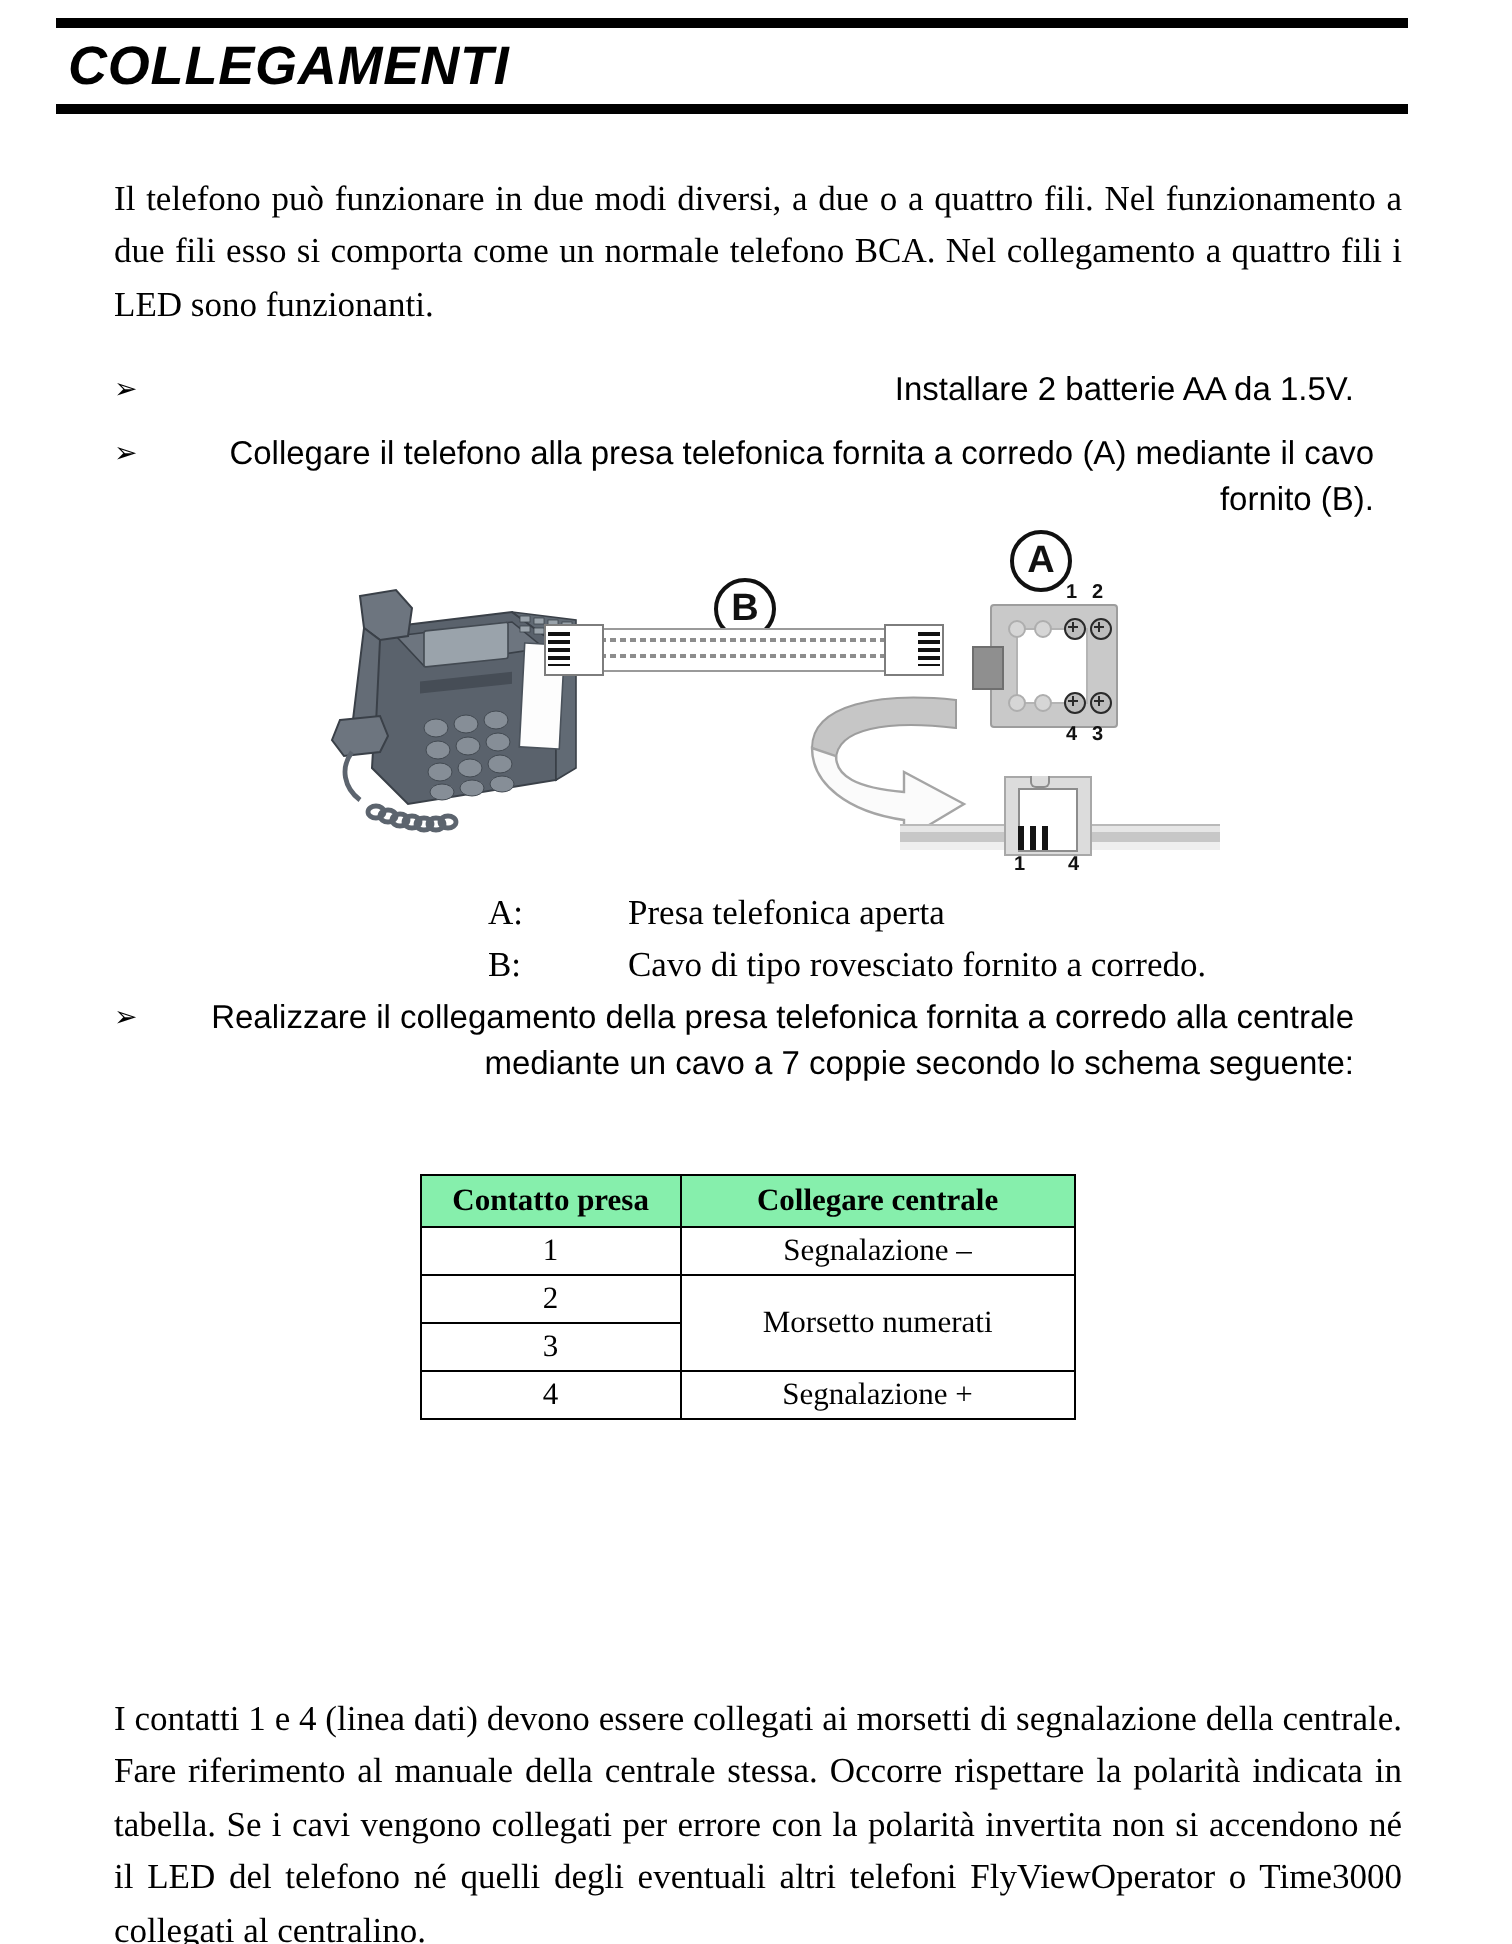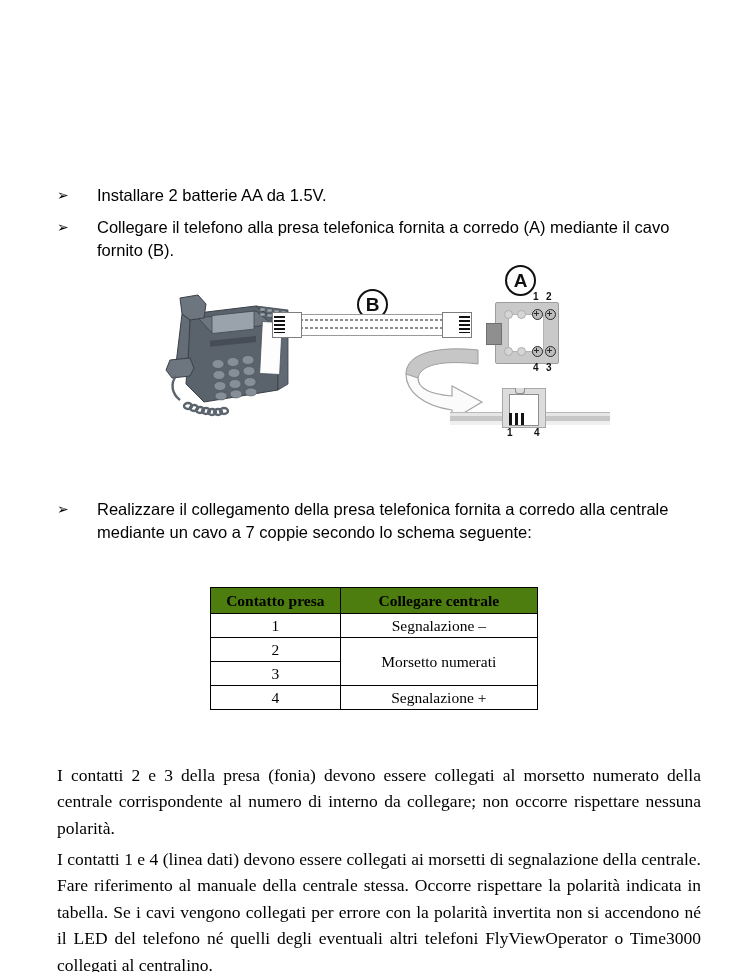--- a/index.html
+++ b/index.html
@@ -80,20 +80,21 @@
     left: 0;
     top: 0;
     width: 22px;
     font-family: "DejaVu Sans", sans-serif;
     font-size: 14px;
     line-height: 23px;
   }
   .bullet .btext {
     display: block;
     margin-left: 40px;
+    text-align: right;
   }
   #bullet-1 { left: 57px; top: 184px; width: 620px; }
   #bullet-2 { left: 57px; top: 216px; width: 630px; }
   #bullet-3 { left: 57px; top: 498px; width: 620px; }
 
   
   .legend {
     position: absolute;
     left: 244px;
     top: 443px;
@@ -117,21 +118,21 @@
     font-size: 15.5px;
   }
   .conn-table th, .conn-table td {
     border: 1.3px solid #000;
     text-align: center;
     padding: 1px 2px;
     height: 21px;
     vertical-align: middle;
   }
   .conn-table th {
-    background: #4d7c0f;
+    background: #86efac;
     font-weight: bold;
     height: 23px;
     font-size: 15.5px;
   }
   .col-a { width: 128px; }
   .col-b { width: 198px; }
 
   
   .figure {
     position: absolute;
@@ -260,21 +261,27 @@
   .arrow-svg { position: absolute; left: 250px; top: 82px; }
 
   
   .phone-svg { position: absolute; left: 0; top: 0; }
 </style>
 </head>
 <body>
 
 <div class="page">
 
-
+  <div class="head-block">
+    <div class="rule-top"></div>
+    <div class="head-title">COLLEGAMENTI</div>
+    <div class="rule-bot"></div>
+  </div>
+
+  <p class="para" id="intro-para">Il telefono può funzionare in due modi diversi, a due o a quattro fili. Nel funzionamento a due fili esso si comporta come un normale telefono BCA. Nel collegamento a quattro fili i LED sono funzionanti.</p>
 
   <div class="bullet" id="bullet-1">
     <span class="marker">➢</span>
     <span class="btext">Installare 2 batterie AA da 1.5V.</span>
   </div>
 
   <div class="bullet" id="bullet-2">
     <span class="marker">➢</span>
     <span class="btext">Collegare il telefono alla presa telefonica fornita a corredo (A) mediante il cavo fornito (B).</span>
   </div>
@@ -380,20 +387,26 @@
     <div class="jack">
       <div class="jack-mouth"></div>
       <div class="jack-notch"></div>
       <div class="jack-pins"></div>
     </div>
     <span class="slabel" id="lab-j1">1</span>
     <span class="slabel" id="lab-j4">4</span>
   </div>
 
   <div class="legend">
+    <span class="legend-row">
+      <span class="legend-key">A:</span><span class="legend-val">Presa telefonica aperta</span>
+    </span>
+    <span class="legend-row">
+      <span class="legend-key">B:</span><span class="legend-val">Cavo di tipo rovesciato fornito a corredo</span><span class="legend-dot">.</span>
+    </span>
   </div>
 
   <div class="bullet" id="bullet-3">
     <span class="marker">➢</span>
     <span class="btext">Realizzare il collegamento della presa telefonica fornita a corredo alla centrale mediante un cavo a 7 coppie secondo lo schema seguente:</span>
   </div>
 
   <table class="conn-table">
     <thead>
       <tr>
@@ -413,16 +426,15 @@
       <tr>
         <td>3</td>
       </tr>
       <tr>
         <td>4</td>
         <td>Segnalazione  +</td>
       </tr>
     </tbody>
   </table>
 
-  <p class="para" id="para-contacts-23">I contatti 2 e 3 della presa (fonia) devono essere collegati al morsetto numerato della centrale corrispondente al numero di interno da collegare; non occorre rispettare nessuna polarità.</p>
   <p class="para" id="para-contacts-14">I contatti 1 e 4 (linea dati) devono essere collegati ai morsetti di segnalazione della centrale. Fare riferimento al manuale della centrale stessa. Occorre rispettare la polarità indicata in tabella. Se i cavi vengono collegati per errore con la polarità invertita non si accendono né il LED del telefono né quelli degli eventuali altri telefoni FlyViewOperator o Time3000 collegati al centralino.</p>
 
 </div>
 
 </body></html>

